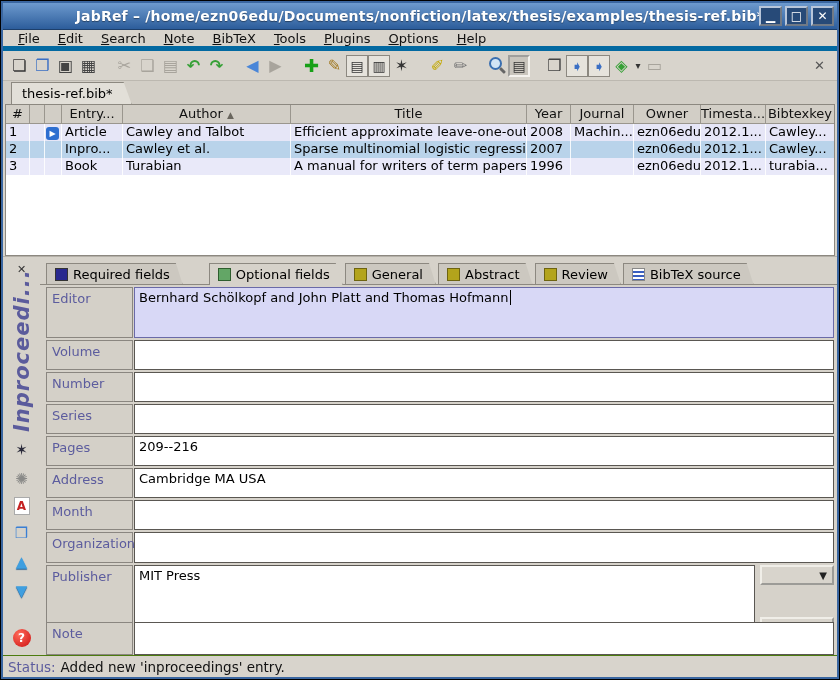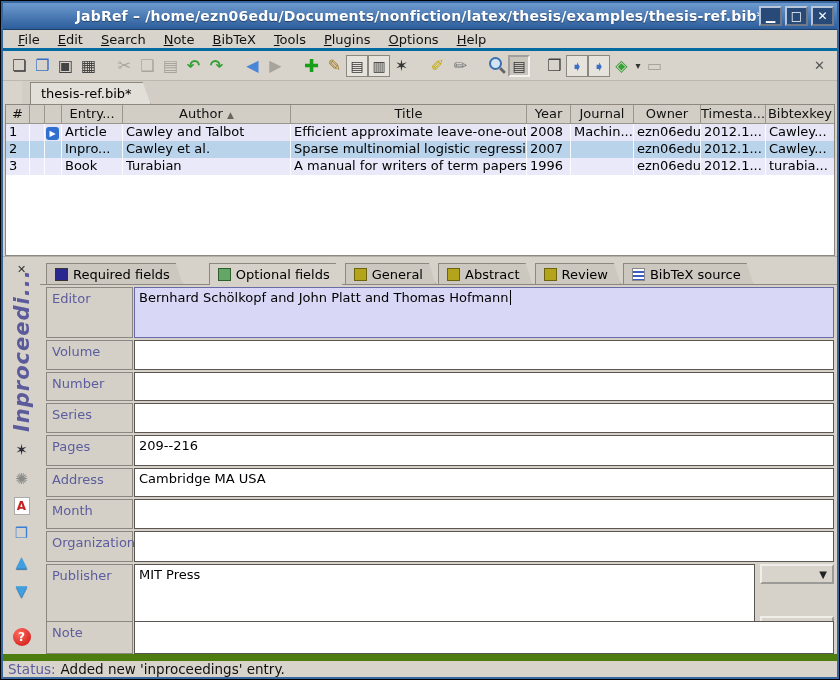--- a/index.html
+++ b/index.html
@@ -8,21 +8,21 @@
   .window { width:840px; height:680px; border:1px solid #000; background:#15315a; }
   .chrome { width:100%; height:100%; border:2px solid #3a66a0; display:flex; flex-direction:column; background:#d8d4cc; overflow:hidden; }
 
   
   .titlebar { height:27px; flex:0 0 27px; background:linear-gradient(#6d9ace,#2c5d9b); display:flex; align-items:center; position:relative; border-bottom:1px solid #1d3f6b; }
   .title-text { flex:1; text-align:center; color:#fff; font-weight:bold; font-size:14px; letter-spacing:.2px; text-shadow:0 1px 1px rgba(0,0,0,.4); white-space:nowrap; overflow:hidden; }
   .winbtns { position:absolute; right:3px; top:3px; display:flex; gap:3px; }
   .winbtn { width:23px; height:20px; background:#274a78; border:2px outset #b8c6da; color:#fff; font-size:12px; font-weight:bold; display:flex; align-items:center; justify-content:center; line-height:1; }
 
   
-  .menubar { height:21px; flex:0 0 21px; background:#d8d4cc; display:flex; align-items:center; padding-left:6px; border-bottom:3px solid #0369a1; }
+  .menubar { height:21px; flex:0 0 21px; background:#d8d4cc; display:flex; align-items:center; padding-left:6px; border-bottom:5px solid #0369a1; }
   .menu-item { display:inline-block; font-size:13px; color:#111; padding:2px 9px; cursor:default; }
   .menu-item::first-letter { text-decoration:underline; }
 
   
   .toolbar { height:30px; flex:0 0 30px; background:#d8d4cc; display:flex; align-items:center; padding:0 6px 0 5px; border-bottom:1px solid #bcb8b0; }
   .ticon { width:23px; height:23px; display:flex; align-items:center; justify-content:center; font-size:16px; line-height:1; color:#444; }
   .gap { width:13px; height:1px; }
   .c-blue { color:#3b6fc4; } .c-steel { color:#4a86d8; } .c-green { color:#36a036; font-weight:bold; }
   .c-plus { color:#17a017; font-weight:bold; font-size:18px; }
   .c-pen { color:#a07820; } .c-dark { color:#333; }
@@ -30,21 +30,21 @@
   .dis { color:#a8a49c; }
   .framed { border:1px solid #8c8880; background:#e6e3dc; width:22px; height:22px; font-size:14px; }
   .pressed { border:2px inset #f4f2ee; background:#c9c5bd; }
   .mag { position:relative; }
   .mag::before { content:""; position:absolute; left:4px; top:3px; width:9px; height:9px; border:2px solid #3a6fb0; border-radius:50%; background:#d2e4f4; }
   .mag::after { content:""; position:absolute; left:14px; top:15px; width:7px; height:3px; background:#666; transform:rotate(45deg); border-radius:1px; }
   .dd-arrow { width:10px; font-size:10px; color:#333; }
   .tb-close { margin-left:auto; font-size:13px; color:#555; }
 
   
-  .docbar { height:23px; flex:0 0 23px; background:#d2cec6; display:flex; align-items:flex-end; padding-left:8px;margin-left:19px; }
+  .docbar { height:23px; flex:0 0 23px; background:#d2cec6; display:flex; align-items:flex-end; padding-left:8px; }
   .doctab { background:#e2dfd8; border:1px solid #8c8880; border-bottom:none; font-size:13px; padding:3px 18px 3px 10px; clip-path:polygon(0 0,calc(100% - 8px) 0,100% 100%,0 100%); }
 
   
   .table-wrap { flex:0 0 152px; margin:0 2px; background:#fff; border:1px solid #8c8880; overflow:hidden; }
   .tgrid { display:grid; grid-template-columns:24px 15px 17px 61px 168px 236px 44px 63px 67px 65px 1fr; }
   .th { background:#d2cec6; border-right:1px solid #9a968e; border-bottom:1px solid #9a968e; font-size:13px; height:19px; line-height:17px; text-align:center; color:#111; white-space:nowrap; overflow:hidden; }
   .sort { font-size:9px; color:#6a665e; }
   .td { font-size:13px; height:17px; line-height:16px; padding:0 3px; white-space:nowrap; overflow:hidden; border-right:1px solid rgba(255,255,255,.85); color:#000; }
   .r-odd  .td { background:#e6e6f7; }
   .r-sel  .td { background:#b9d3ea; }
@@ -82,21 +82,21 @@
   .flabel { background:#d4d0c8; border:1px solid #8a8680; color:#5c5c9e; font-size:13px; padding:3px 5px; }
   .finput { background:#fff; border:1px solid #5a5752; font-size:13px; padding:2px 4px; color:#000; white-space:nowrap; overflow:hidden; display:flex; align-items:flex-start; }
   .finput.focused { background:#d8d8f6; border-color:#6a6aa8; }
   .caret { width:1px; height:15px; background:#000; margin-left:1px; }
   .h41{height:52px;} .h30{height:30px;} .h31{height:31px;} .h32{height:32px;} .h55{height:55px;} .h33{height:33px;}
   .pubside { display:flex; flex-direction:column; gap:4px; padding-left:4px; }
   .combo { height:20px; background:#d8d4cc; border:2px outset #f0eee8; display:flex; align-items:center; justify-content:flex-end; padding-right:5px; font-size:10px; color:#222; }
   .managebtn { height:20px; background:#d8d4cc; border:2px outset #f0eee8; font-size:13px; display:flex; align-items:center; justify-content:center; color:#111;margin-top:28px; }
 
   
-  .statusbar { flex:0 0 22px; border-top:7px solid #4d7c0f; background:#d8d4cc; display:flex; align-items:center; gap:5px; padding:0 5px; font-size:13.5px; }
+  .statusbar { flex:0 0 22px; border-top:1px solid #4d7c0f; background:#d8d4cc; display:flex; align-items:center; gap:5px; padding:0 5px; font-size:13.5px; }
   .status-prefix { color:#5c5c9e; }
   .status-msg { color:#111;text-align:right; }
 </style>
 </head>
 <body>
 
 <div class="window">
  <div class="chrome">
 
   <div class="titlebar">

